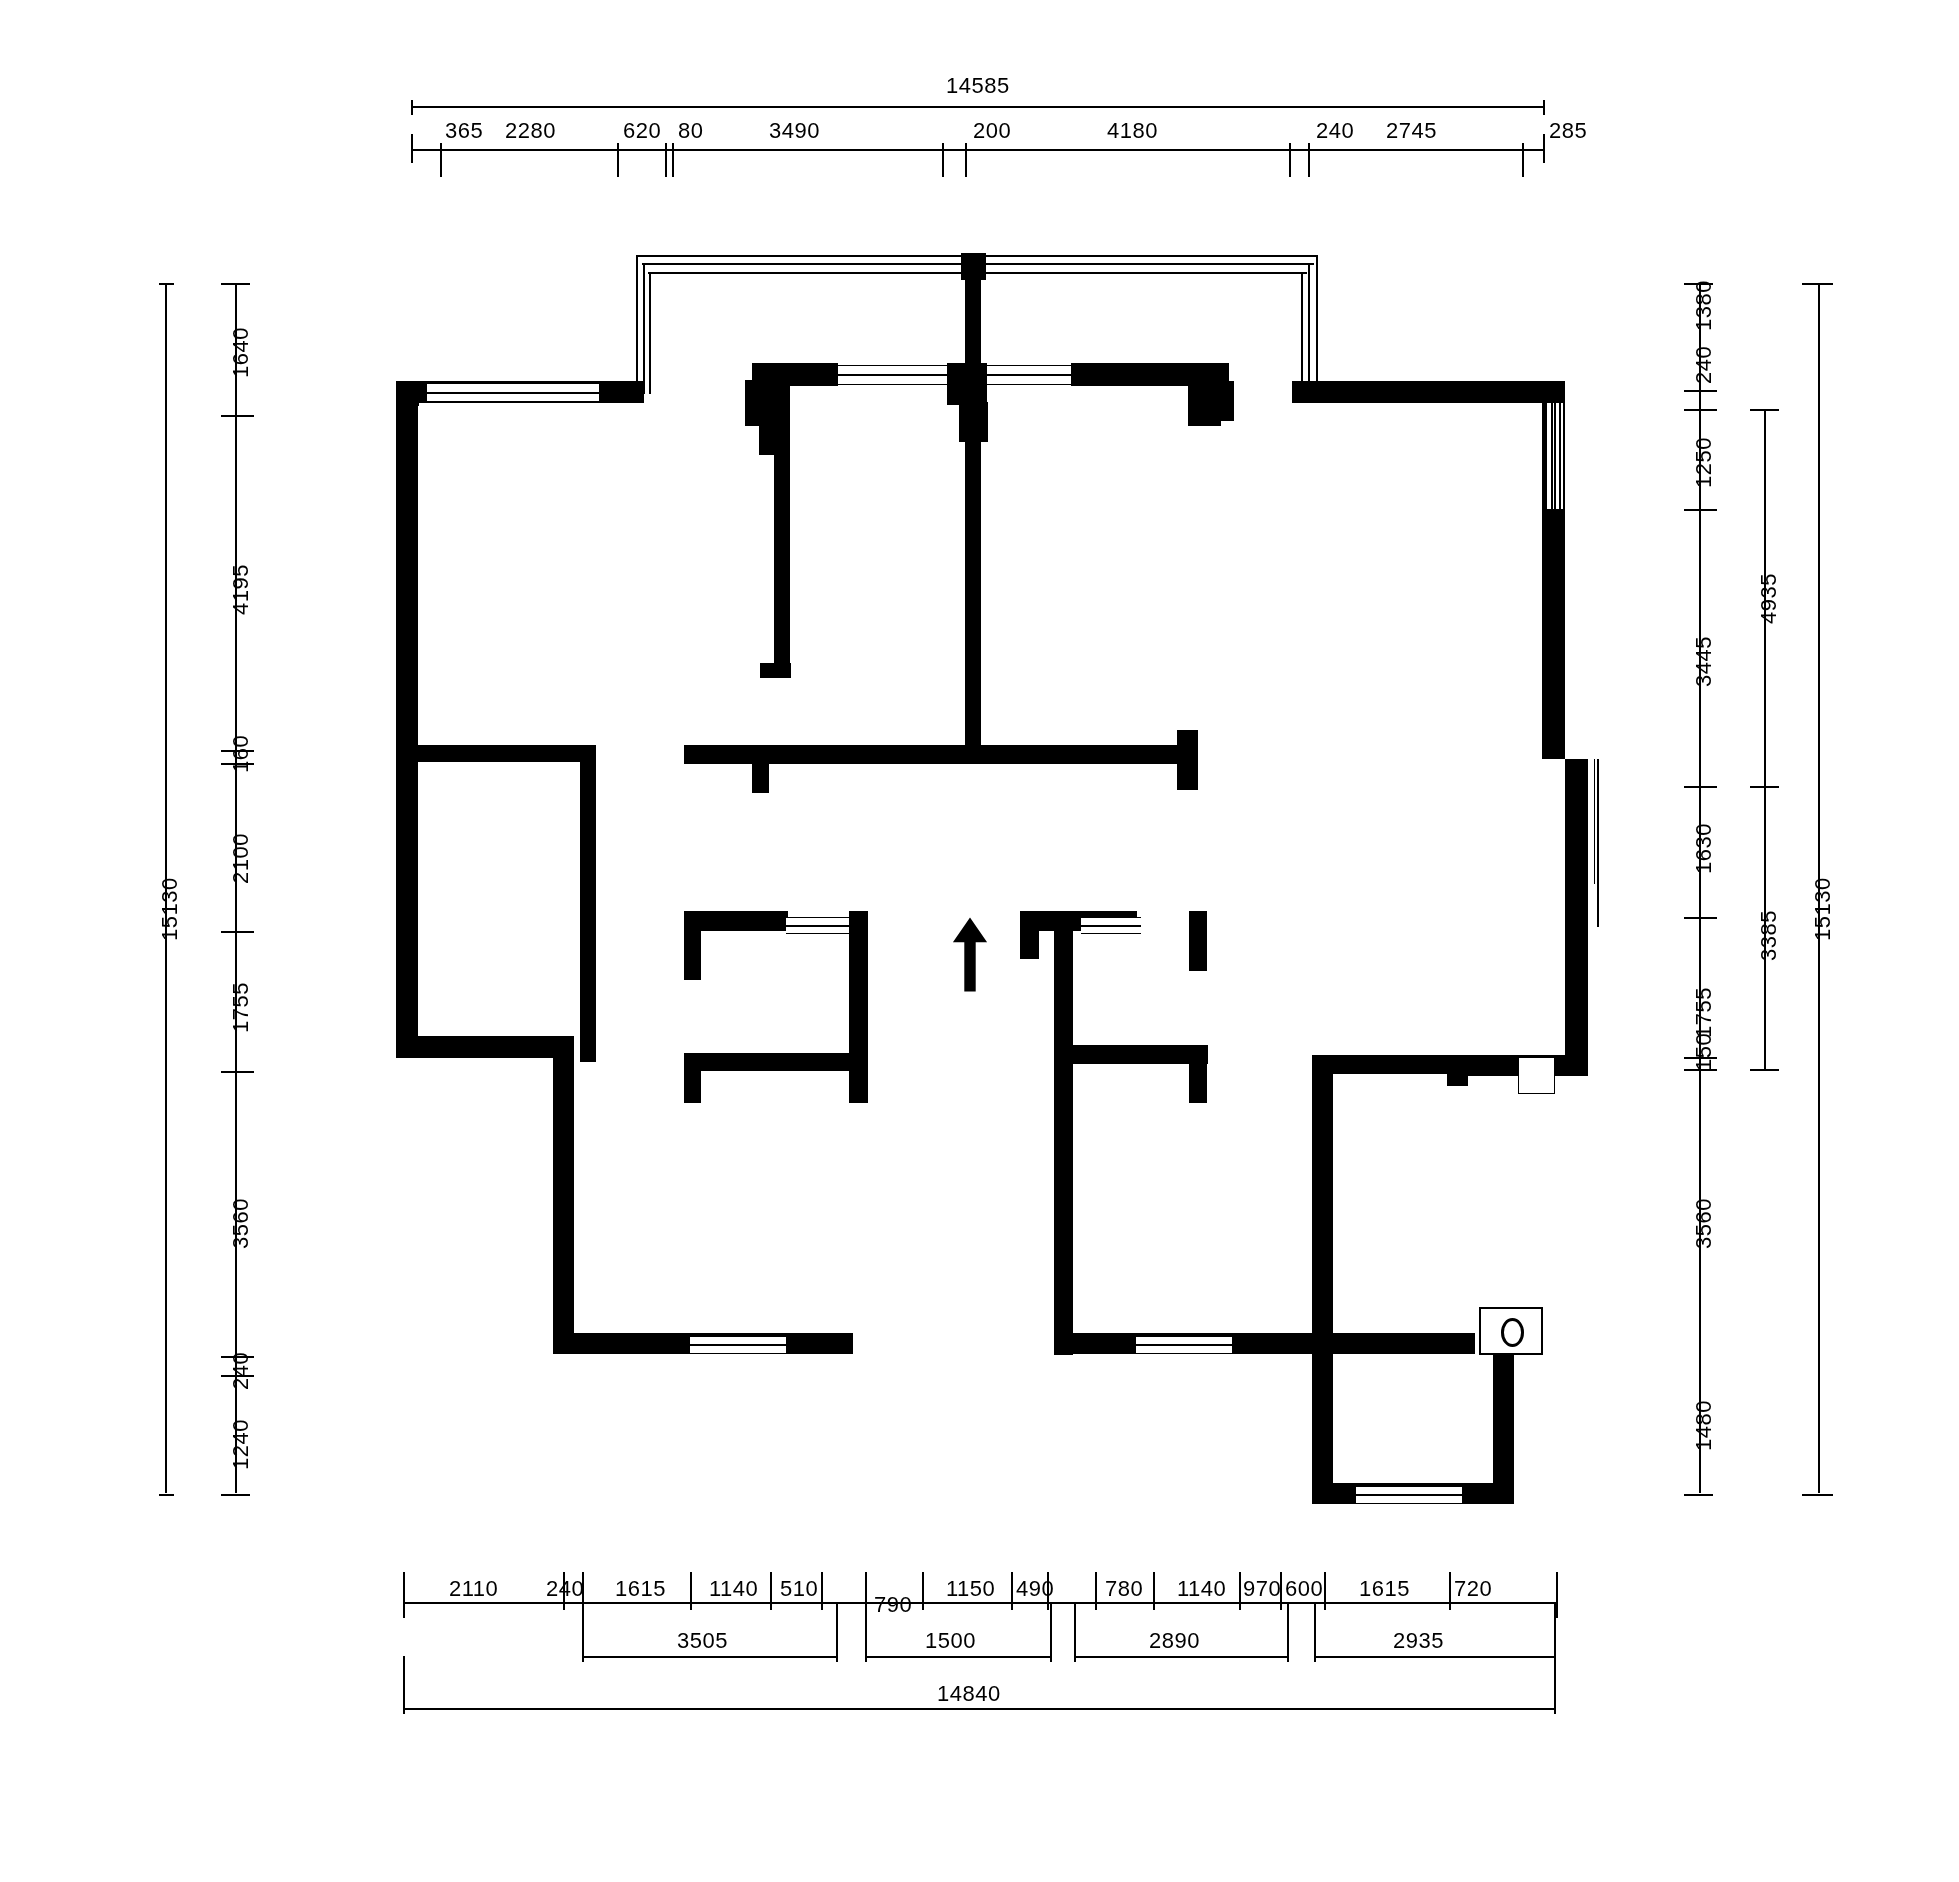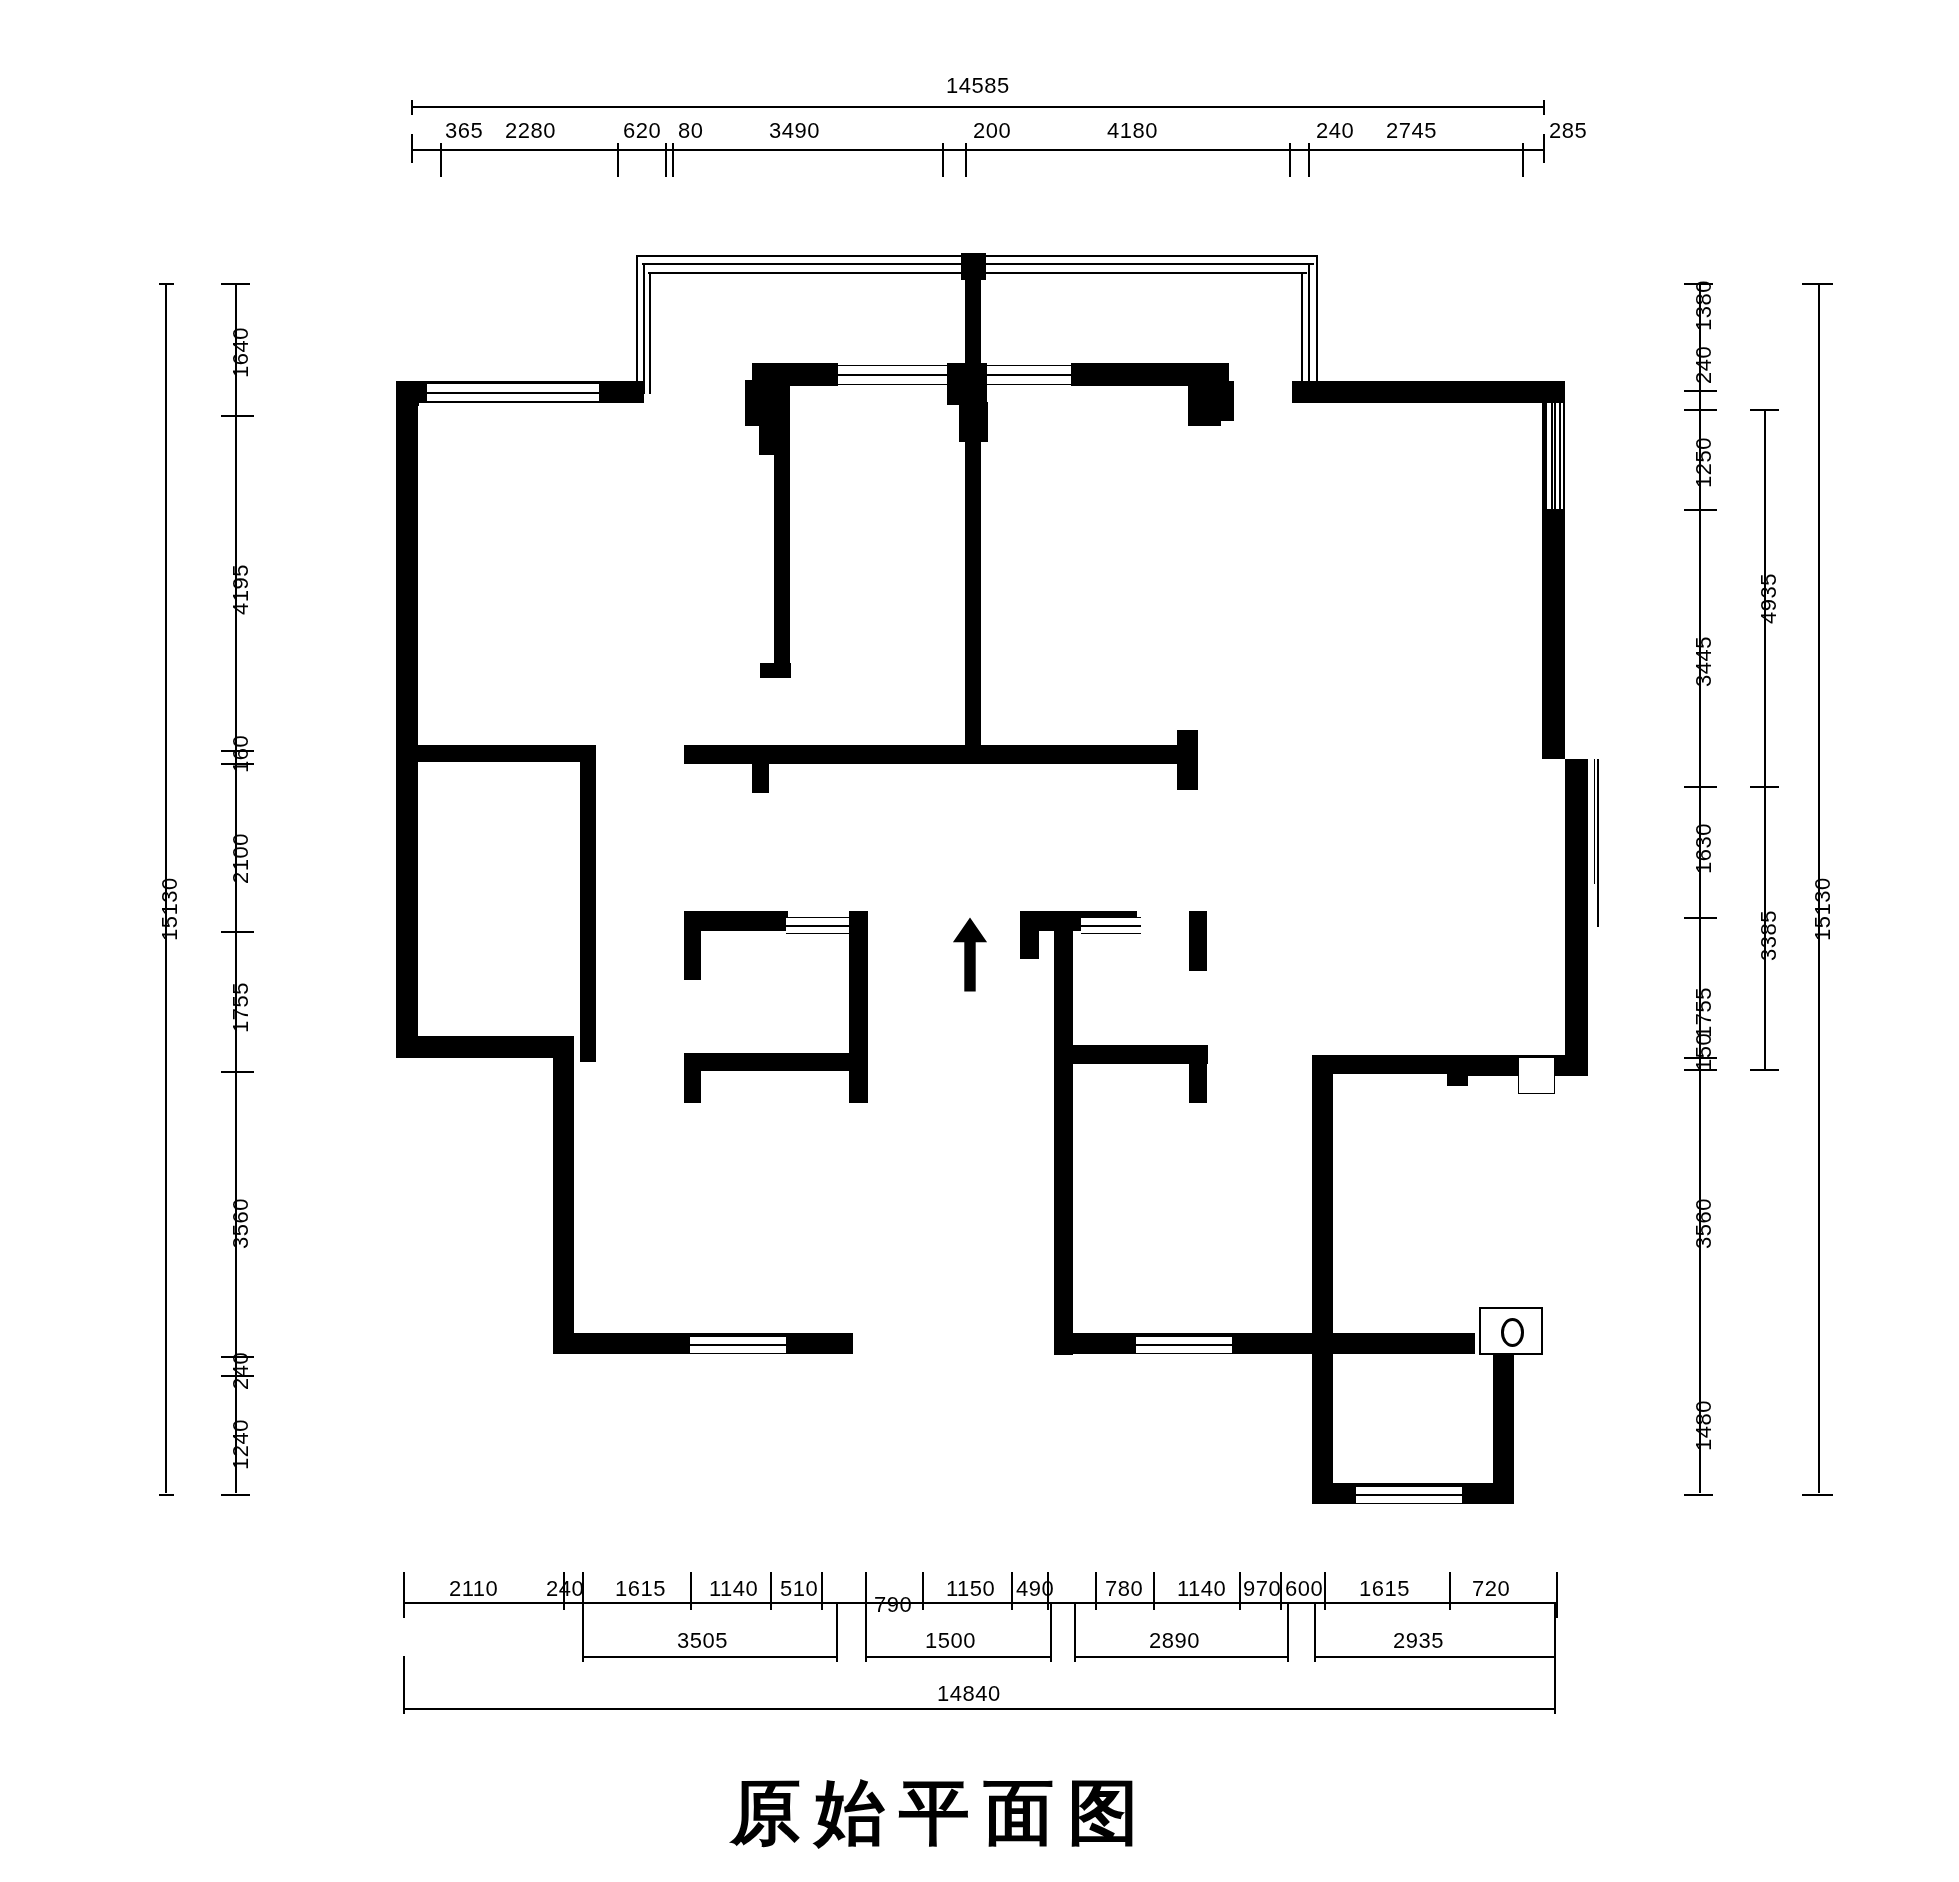--- a/index.html
+++ b/index.html
@@ -197,21 +197,21 @@
     <div class="dimtxt" style="left:709px;top:1578px;">1140</div>
     <div class="dimtxt" style="left:780px;top:1578px;">510</div>
     <div class="dimtxt" style="left:874px;top:1578px;margin-top:16px;">790</div>
     <div class="dimtxt" style="left:946px;top:1578px;">1150</div>
     <div class="dimtxt" style="left:1016px;top:1578px;">490</div>
     <div class="dimtxt" style="left:1105px;top:1578px;">780</div>
     <div class="dimtxt" style="left:1177px;top:1578px;">1140</div>
     <div class="dimtxt" style="left:1243px;top:1578px;">970</div>
     <div class="dimtxt" style="left:1285px;top:1578px;">600</div>
     <div class="dimtxt" style="left:1359px;top:1578px;">1615</div>
-    <div class="dimtxt" style="left:1454px;top:1578px;margin-left:18px;">720</div>
+    <div class="dimtxt" style="left:1454px;top:1578px;">720</div>
 
     <div class="rule h" style="left:582px;top:1656px;width:254px;"></div>
     <div class="tick" style="left:582px;top:1602px;height:60px;"></div>
     <div class="tick" style="left:836px;top:1602px;height:60px;"></div>
     <div class="dimtxt" style="left:677px;top:1630px;">3505</div>
 
     <div class="rule h" style="left:865px;top:1656px;width:185px;"></div>
     <div class="tick" style="left:865px;top:1602px;height:60px;"></div>
     <div class="tick" style="left:1050px;top:1602px;height:60px;"></div>
     <div class="dimtxt" style="left:925px;top:1630px;">1500</div>
@@ -333,16 +333,15 @@
     <div class="wcbowl" style="left:1501px;top:1318px;width:17.3px;height:23px;"></div>
 
   </div>
 
   <div class="northarrow" style="left:951px;top:917px;">
     <svg width="38" height="75" viewBox="0 0 40 78">
       <polygon points="20,0 38,26 26,26 26,78 14,78 14,26 2,26" fill="#000"></polygon>
     </svg>
   </div>
 
-  <div id="title" style="left:730px;top:1766px;">原始平面图</div>
 
 </div>
 
 
 </body></html>

